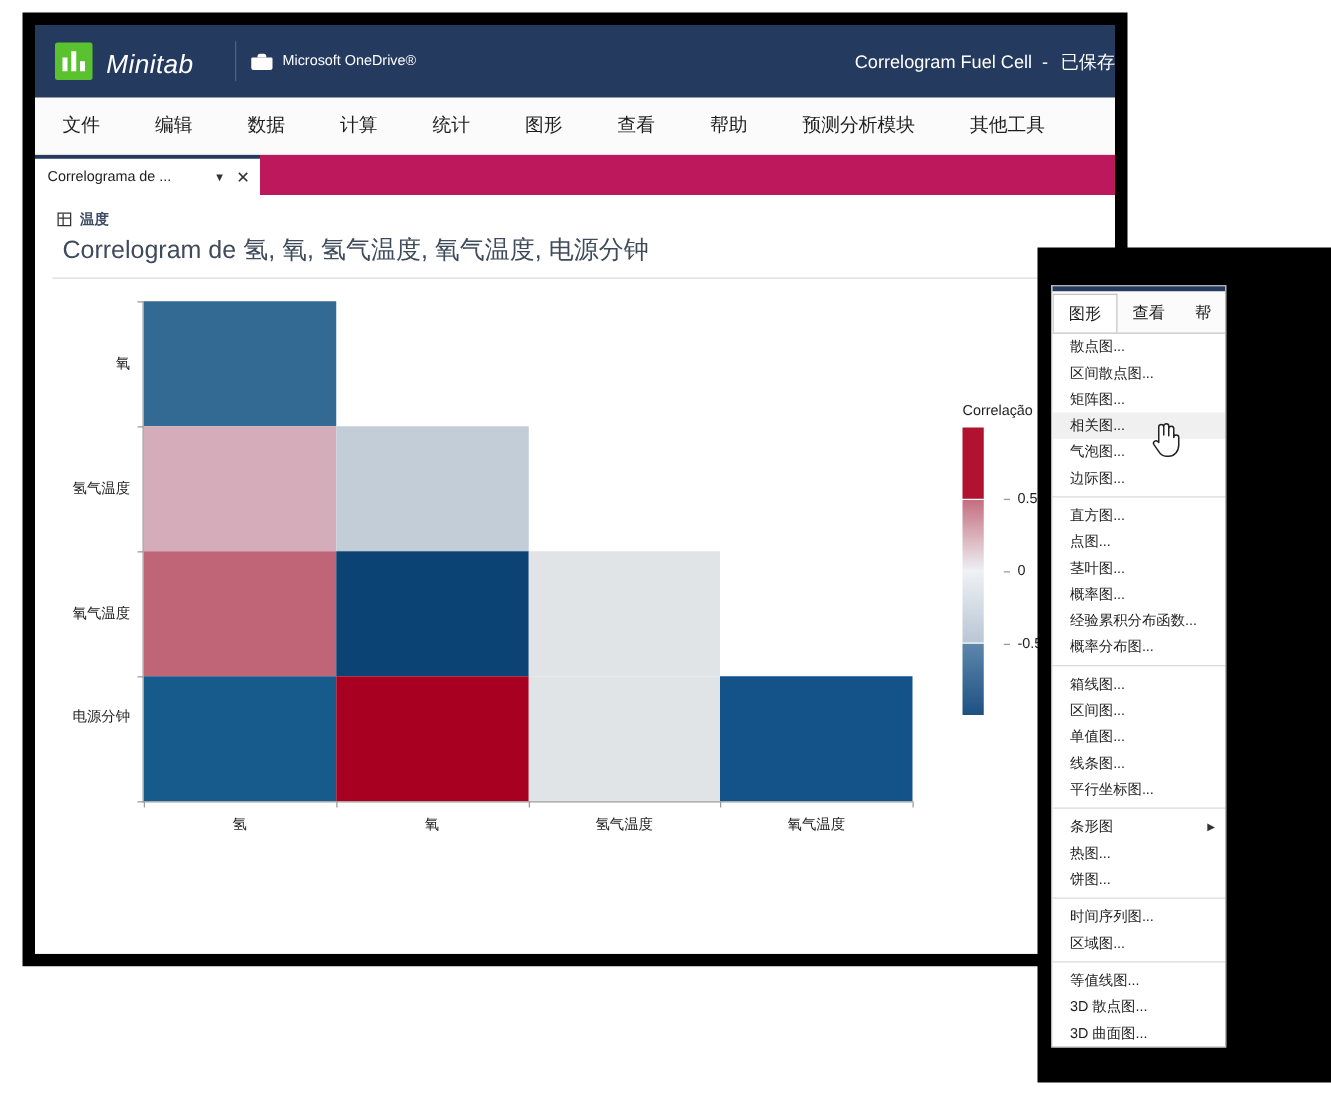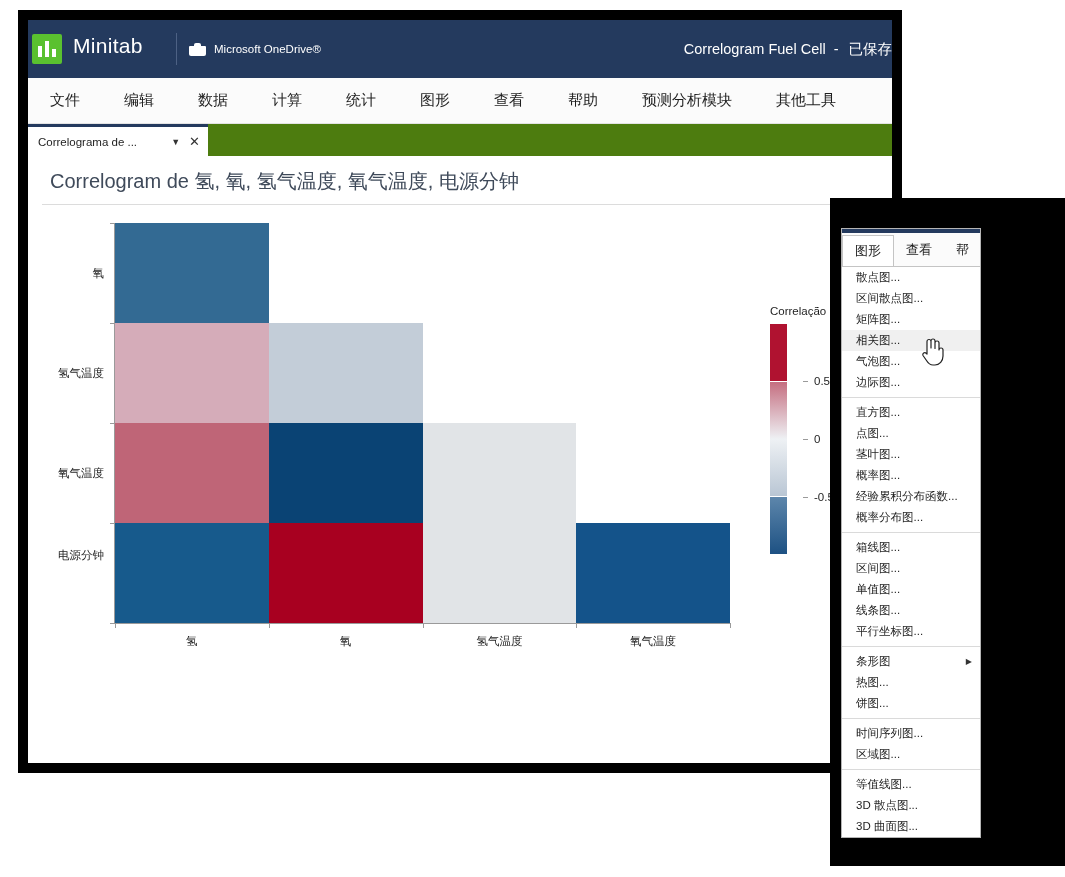--- a/index.html
+++ b/index.html
@@ -38,23 +38,24 @@
   
   .titlebar {
     position: relative;
     height: 58px;
     background: #243a5e;
     display: flex;
     align-items: center;
   }
   .brand {
     display: flex;
-    align-items: flex-start;
-    padding-left: 4px;
+    align-items: flex-end;
+    padding-left: 16px;
     width: 140px;
+    font-style: italic;
   }
   .brand-logo {
     width: 30px;
     height: 30px;
     background: #5ac12f;
     border-radius: 2px;
     position: relative;
     display: block;
   }
   .brand-logo i {
@@ -136,21 +137,21 @@
     color: #1e1e1e;
     margin-right: 44px;
     white-space: nowrap;
     cursor: default;
   }
   .menu-item:last-child { margin-right: 0; }
 
   
   .tabstrip {
     height: 32px;
-    background: #4d7c0f;
+    background: #be185d;
     position: relative;
     display: flex;
     align-items: stretch;
   }
   .tab {
     background: #ffffff;
     border-top: 3px solid #243a5e;
     width: 180px;
     display: flex;
     align-items: center;
@@ -440,20 +441,24 @@
     <div class="tabstrip">
       <div class="tab">
         <span class="tab-label">Correlograma de ...</span>
         <span class="tab-caret">▼</span>
         <span class="tab-close">✕</span>
       </div>
     </div>
 
     <div class="content">
 
+      <div class="crumb">
+        <span class="crumb-icon"></span>
+        <span class="crumb-text">温度</span>
+      </div>
 
       <div class="graph-title">Correlogram de 氢, 氧, 氢气温度, 氧气温度, 电源分钟</div>
       <div class="title-rule"></div>
 
       <div class="chart">
         <div class="plot">
 
           <div class="cell" style="left:0px;   top:0px;   width:153.75px; height:100px; background:#336a93;"></div>
 
           <div class="cell" style="left:0px;   top:100px; width:153.75px; height:100px; background:#d5acb9;"></div>

